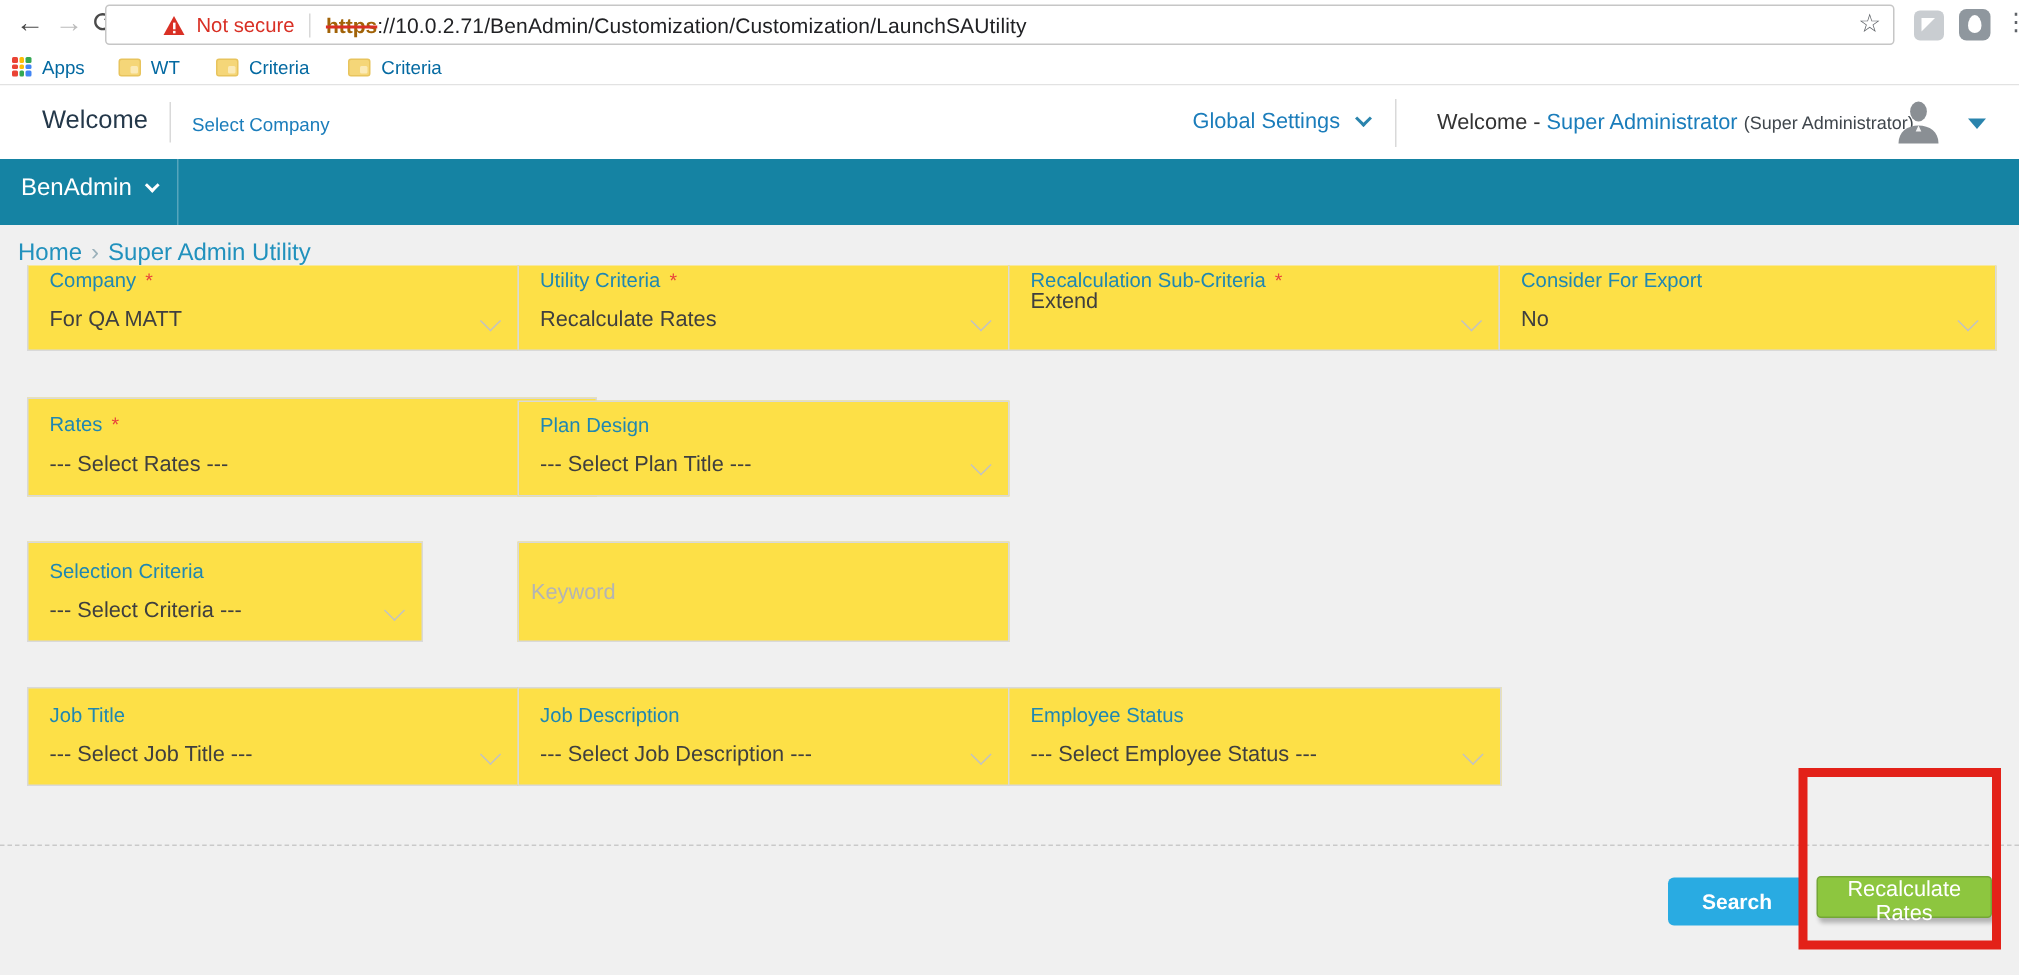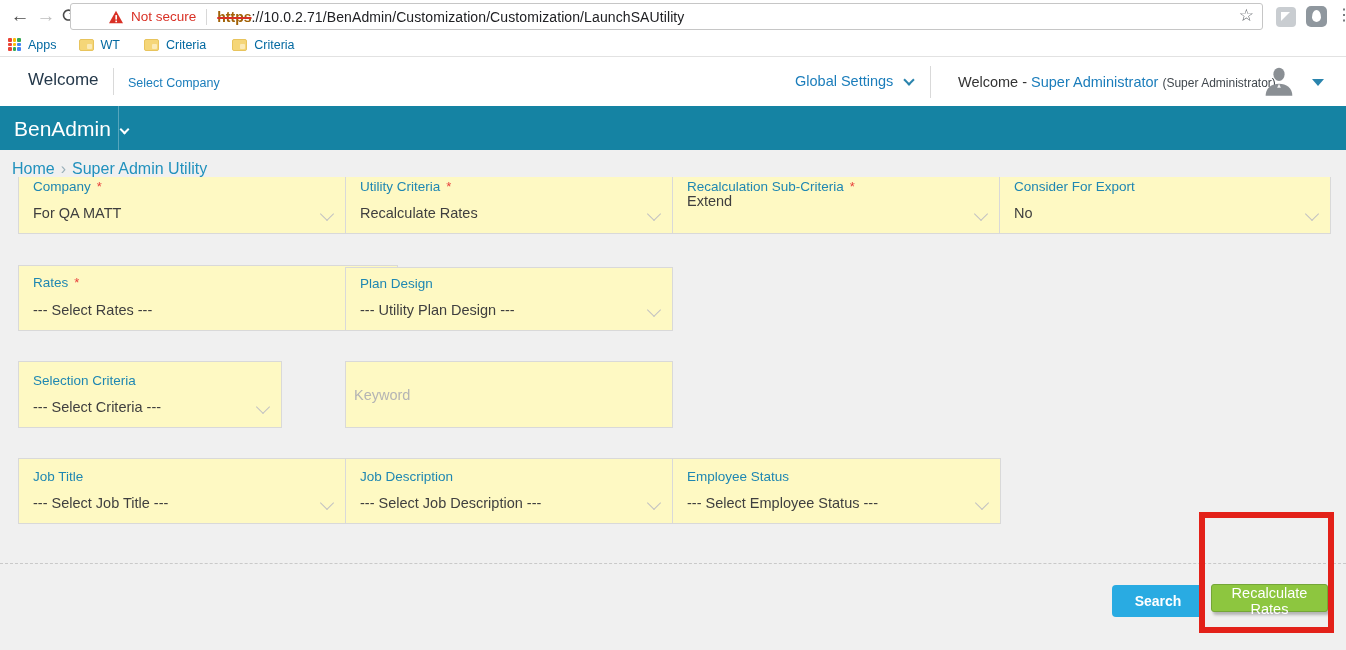--- a/index.html
+++ b/index.html
@@ -39,30 +39,30 @@
   .gsettings { position:absolute; left:795px; top:16px; font-size:14.5px; color:#1b7dbb; cursor:pointer; }
   .chev { display:inline-block; width:8px; height:8px; border-right:2px solid #2a84ad; border-bottom:2px solid #2a84ad; transform:rotate(45deg); margin-left:12px; margin-bottom:2px; }
   .wline { position:absolute; left:958px; top:17px; font-size:14.5px; color:#333; white-space:nowrap; }
   .uname { color:#1b7dbb; cursor:pointer; }
   .urole { font-size:12px; color:#40474d; }
   .avatar { position:absolute; left:1263px; top:9px; width:32px; height:30px; cursor:pointer; }
   .tri-down { position:absolute; left:1312px; top:22px; width:0; height:0; border-left:6px solid transparent; border-right:6px solid transparent; border-top:7px solid #2a84ad; cursor:pointer; }
 
   
   .mainnav { position:absolute; left:0; top:106px; width:1346px; height:44px; background:#1583a3; }
-  .nav-menu { position:absolute; left:14px; top:11px; color:#fff; font-size:21px; cursor:pointer; }
+  .nav-menu { position:absolute; left:14px; top:11px; color:#fff; font-size:16px; cursor:pointer; }
   .nav-chev { display:inline-block; width:7px; height:7px; border-right:2px solid #fff; border-bottom:2px solid #fff; transform:rotate(45deg); margin-left:10px; margin-bottom:3px; }
   .nav-sep { position:absolute; left:118px; top:0; width:1px; height:44px; background:rgba(255,255,255,0.28); }
 
   
   .content { position:absolute; left:0; top:150px; width:1346px; height:500px; background:#f0f0f0; }
   .crumbs { position:absolute; left:12px; top:10px; font-size:16px; color:#2191bd; }
   .crumb-sep { color:#9ab0ba; margin:0 6px; }
 
-  .fbox { position:absolute; background:#fef9c3; border:1px solid #d9d9d9; }
+  .fbox { position:absolute; background:#fde047; border:1px solid #d9d9d9; }
   .fbox.noTop { border-top:none; }
   .flabel { position:absolute; left:14px; font-size:13.5px; color:#1f87b2; white-space:nowrap; }
   .req { color:#e8413c; margin-left:6px; font-size:13px; }
   .fvalue { position:absolute; left:14px; font-size:14.5px; color:#3f3f3f; white-space:nowrap; }
   .dd-chev { position:absolute; right:13px; width:10px; height:10px; border-right:1.6px solid #c2c2c2; border-bottom:1.6px solid #c2c2c2; transform:rotate(45deg); cursor:pointer; }
   .kw-input { position:absolute; inset:0; width:100%; height:100%; border:none; outline:none; padding-left:8px; font-size:14.5px; font-family:"Liberation Sans", sans-serif; color:#444; background:transparent; }
   .kw-input::placeholder { color:#b4b4b4; opacity:1; }
 
   .dashline { position:absolute; left:0; top:413px; width:1346px; border-top:1px dashed #c9c9c9; }
 
@@ -174,21 +174,21 @@
       <span class="dd-chev" style="top:32px"></span>
     </div>
 
     <div class="fbox" style="left:18px; top:115px; width:380px; height:66px;">
       <span class="flabel" style="top:9px"><span>Rates</span><span class="req">*</span></span>
       <span class="fvalue" style="top:36px">--- Select Rates ---</span>
       <span class="dd-chev" style="top:38px"></span>
     </div>
     <div class="fbox" style="left:345px; top:117px; width:328px; height:64px;">
       <span class="flabel" style="top:8px">Plan Design</span>
-      <span class="fvalue" style="top:34px">--- Utility Plan Design ---</span>
+      <span class="fvalue" style="top:34px">--- Select Plan Title ---</span>
       <span class="dd-chev" style="top:37px"></span>
     </div>
 
     <div class="fbox" style="left:18px; top:211px; width:264px; height:67px;">
       <span class="flabel" style="top:11px">Selection Criteria</span>
       <span class="fvalue" style="top:37px">--- Select Criteria ---</span>
       <span class="dd-chev" style="top:40px"></span>
     </div>
     <div class="fbox" style="left:345px; top:211px; width:328px; height:67px;">
       <input class="kw-input" type="text" placeholder="Keyword" style="">

